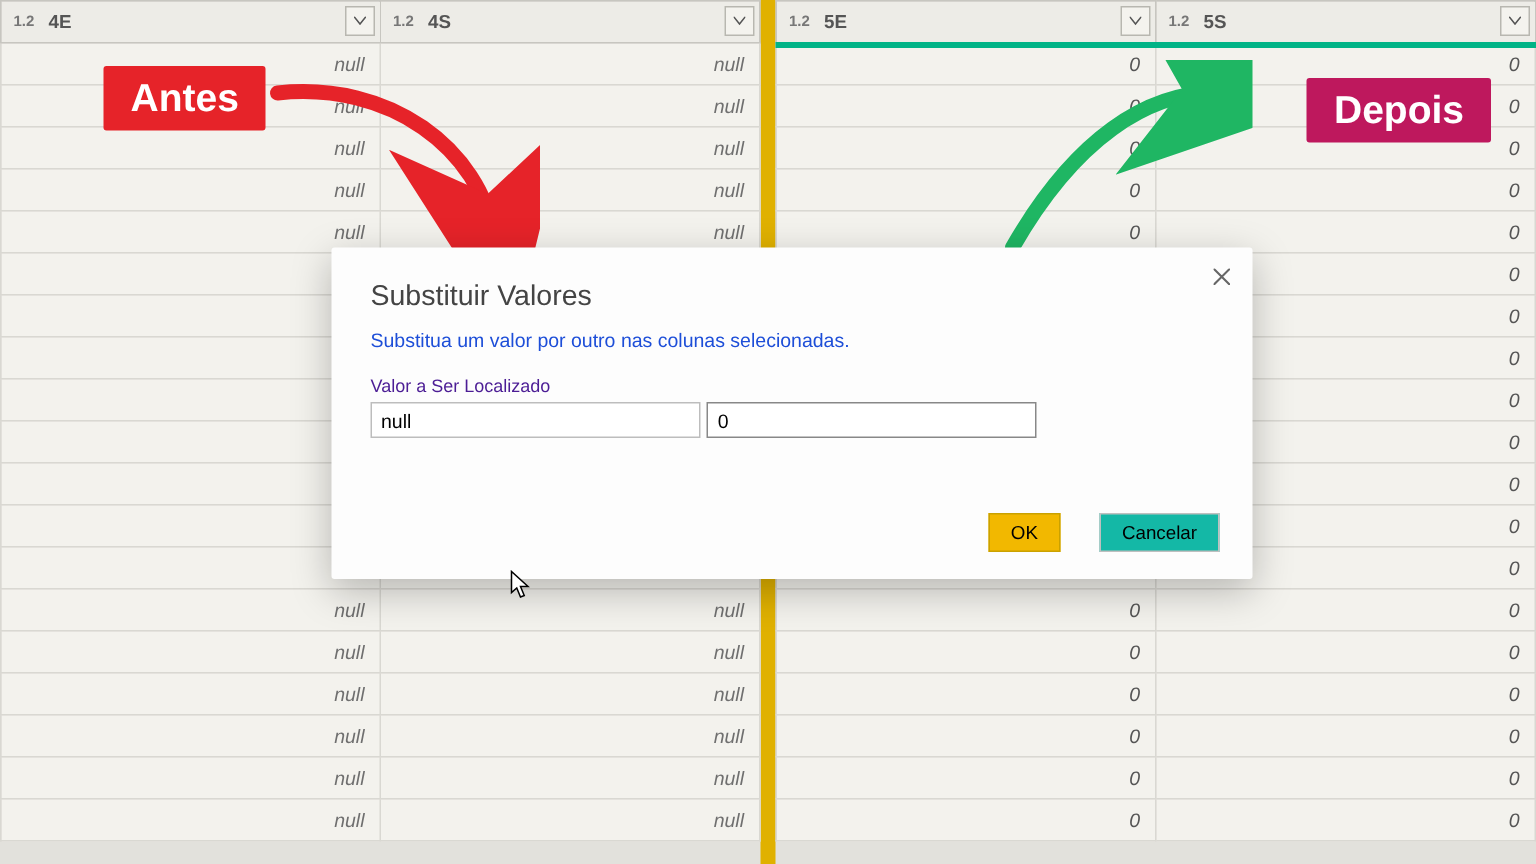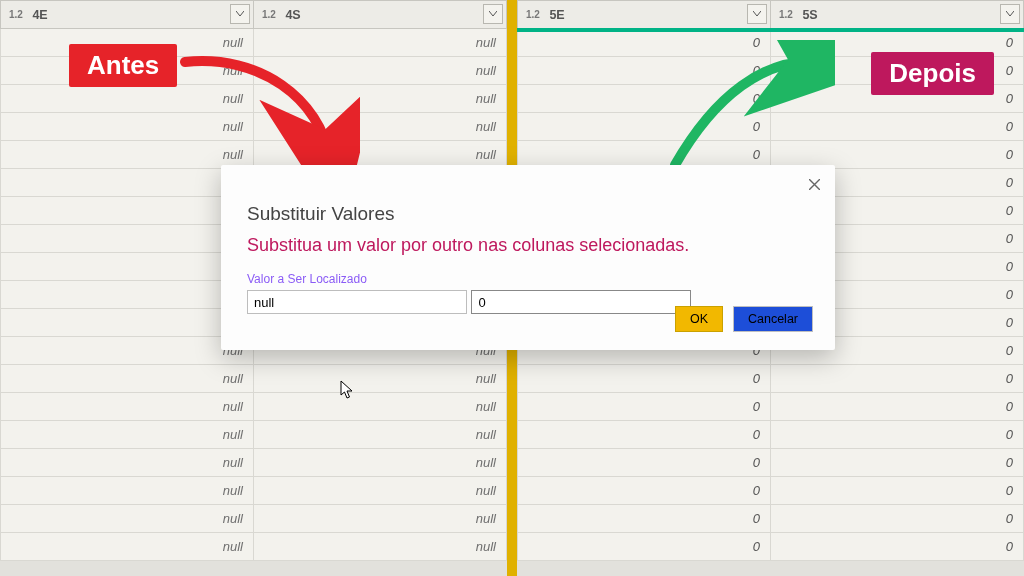--- a/index.html
+++ b/index.html
@@ -23,30 +23,30 @@
 
   
   .badge { position:absolute; font-weight:700; font-size:26px; color:#fff; padding:6px 18px; border-radius:2px; z-index:5;}
   .badge.red   { background:#e62329; left:54px; top:44px;margin-left:15px; }
   .badge.green { background:#be185d; right:30px; top:52px; }
 
   svg.arrow { position:absolute; z-index:4; pointer-events:none; }
   .cursor-icon { position:absolute; left:340px; top:380px; z-index:30; }
 
   
-  .dlg { position:absolute; left:221px; top:165px; width:614px; height:185px; background:#fdfdfd;
-         box-shadow:0 8px 26px rgba(0,0,0,.25); z-index:20; border-radius:2px; padding:38px 26px 18px 26px;}
+  .dlg { position:absolute; left:221px; top:165px; width:614px; height:221px; background:#fdfdfd;
+         box-shadow:0 8px 26px rgba(0,0,0,.25); z-index:20; border-radius:2px; padding:22px 26px 18px 26px;}
   .dlg .close { position:absolute; right:10px; top:8px; width:22px; height:22px; display:flex; align-items:center; justify-content:center; color:#666; }
   .dlg h2 { font-size:19px; font-weight:400; color:#444; margin-bottom:10px;}
-  .dlg .sub { font-size:18px; color:#be185d; margin-bottom:16px; }
-  .dlg label { display:block; font-size:12px; color:#8b5cf6; margin-bottom:4px; }
+  .dlg .sub { font-size:13px; color:#1d4ed8; margin-bottom:16px; }
+  .dlg label { display:block; font-size:12px; color:#4c1d95; margin-bottom:4px; }
   .dlg input[type=text] { width:220px; height:24px; border:1px solid #bdbdbd; background:#fff; font-size:13px; padding:0 6px; margin-bottom:12px; outline:none;}
   .dlg input.focus { border-color:#888;}
-  .dlg .btnrow { position:absolute; right:22px; bottom:18px; display:flex; gap:10px;margin-top:20px; }
-  .dlg button { height:26px; font-size:12.5px; border:1px solid #bfbfbf; background:#1d4ed8; padding:0 14px; cursor:pointer;}
+  .dlg .btnrow { position:absolute; right:22px; bottom:18px; display:flex; gap:26px;margin-top:20px; }
+  .dlg button { height:26px; font-size:12.5px; border:1px solid #bfbfbf; background:#14b8a6; padding:0 14px; cursor:pointer;}
   .dlg button.primary { background:#f2b800; border-color:#caa100; }
 </style>
 </head>
 <body>
 
 <div class="bg">
 
   <div class="pane before">
     <table class="tbl">
       <tbody>

